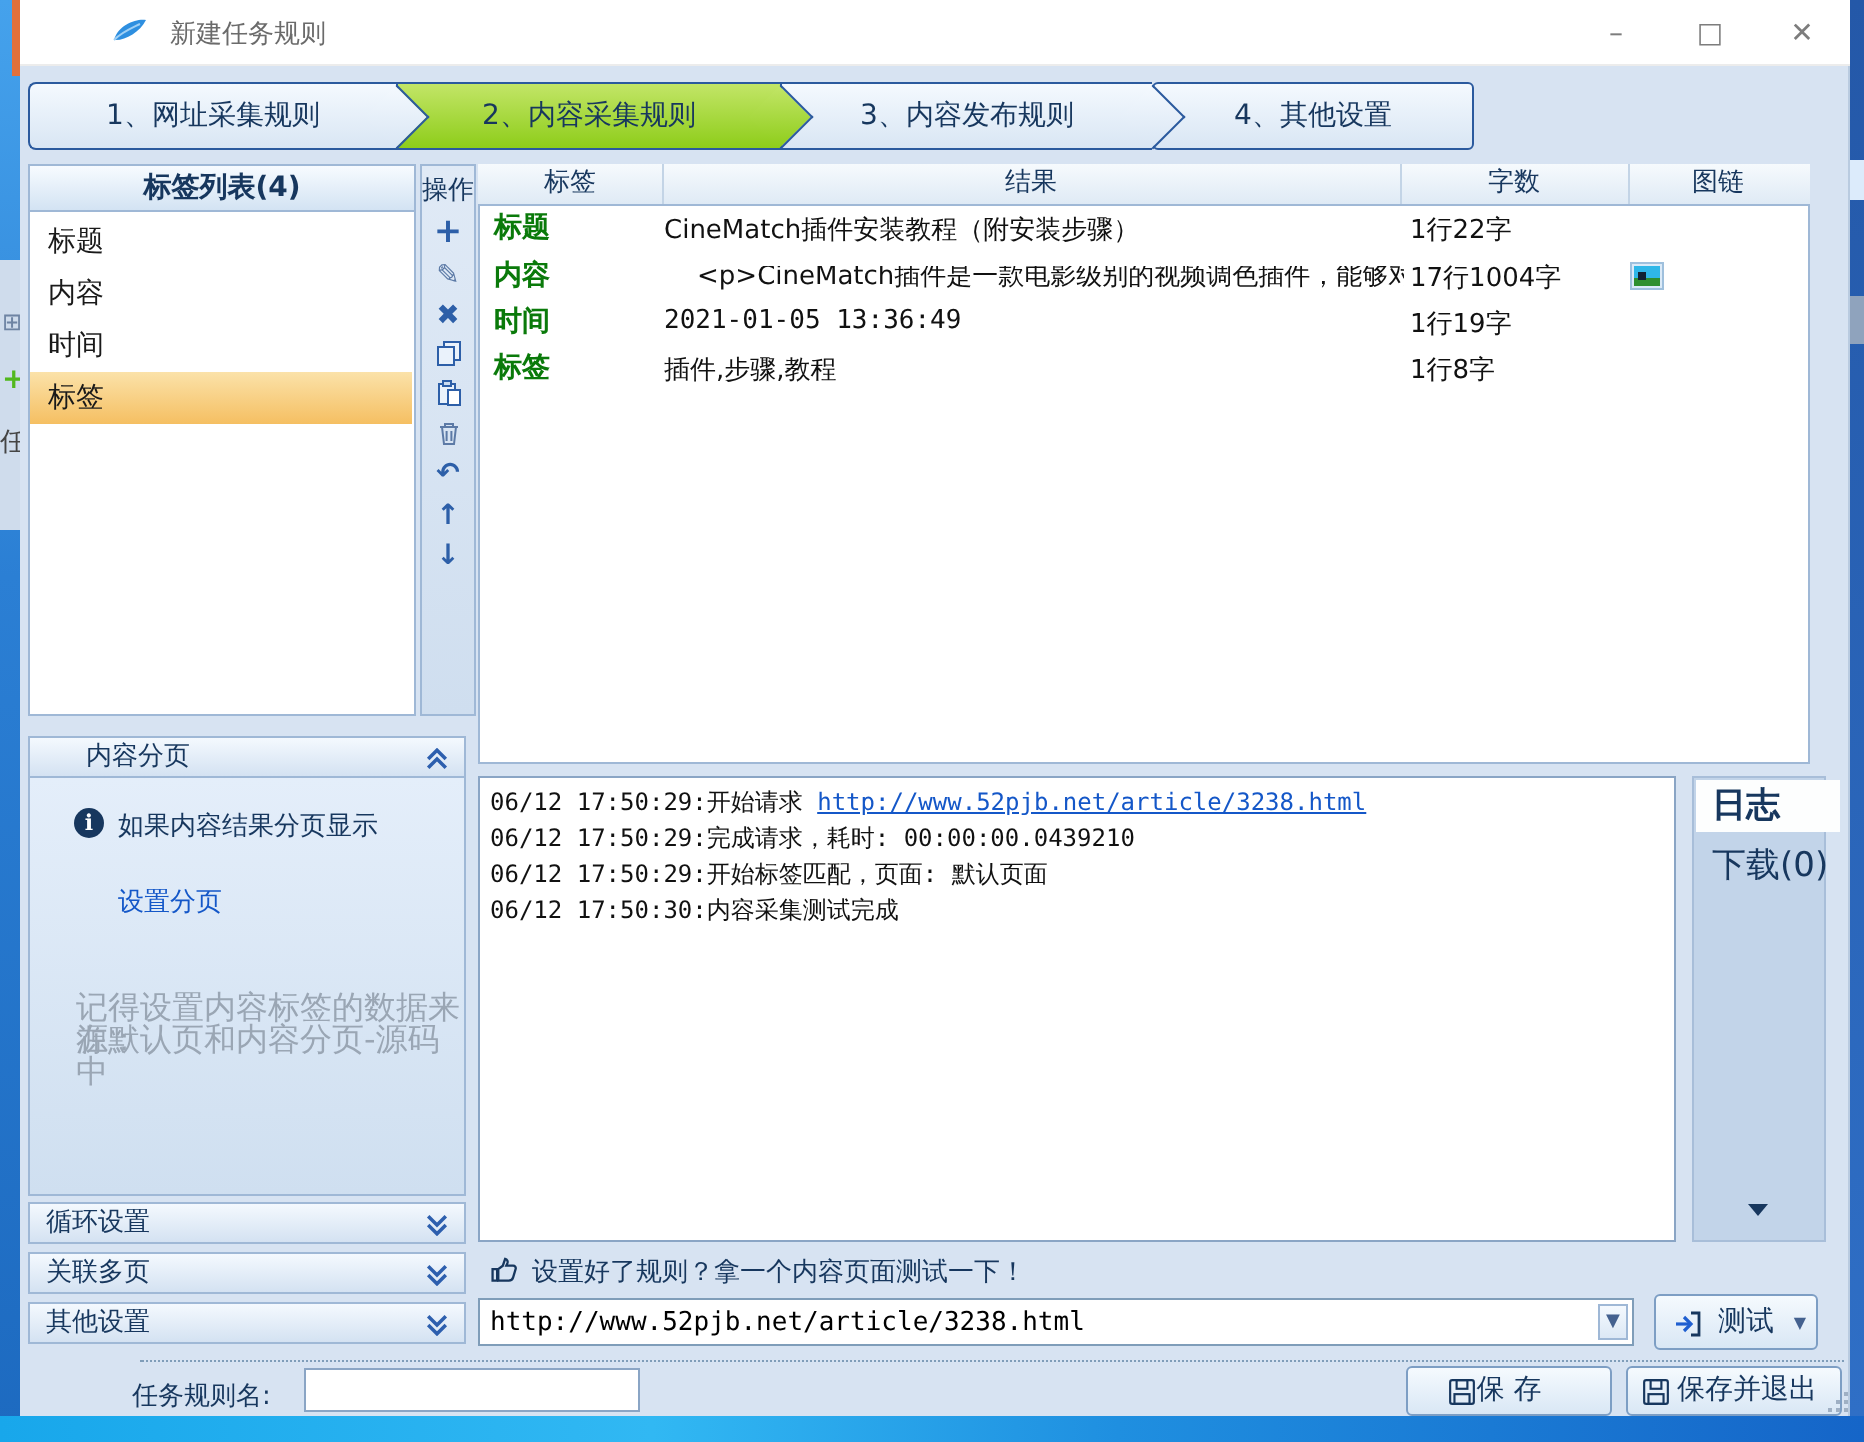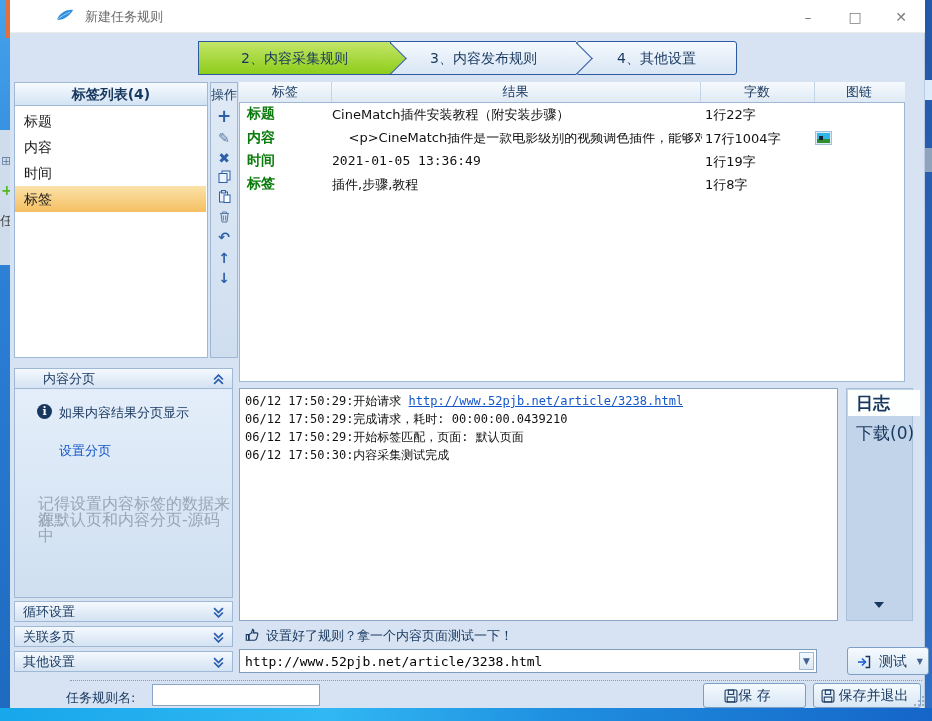--- a/index.html
+++ b/index.html
@@ -110,20 +110,23 @@
   <div class="abs titlebar"></div>
   <svg class="abs" style="left:55px;top:8px;" width="20" height="16" viewBox="0 0 20 16">
     <path d="M2 12 C4 4, 14 1, 18 2 C15 8, 8 12, 3 12 Z" fill="#2e8fe0"></path>
     <path d="M2 12 C6 8, 11 6, 15 4" stroke="#9fd0f5" stroke-width="1" fill="none"></path>
   </svg>
   <div class="abs title-text">新建任务规则</div>
   <div class="abs winbtn" style="left:793px;">–</div>
   <div class="abs winbtn" style="left:840px;">□</div>
   <div class="abs winbtn" style="left:886px;">✕</div>
 
+  <div class="abs wtab first" style="left:14px;width:184px;z-index:14;">
+    <span>1、网址采集规则</span><i class="pt abs"></i>
+  </div>
   <div class="abs wtab active" style="left:198px;width:192px;z-index:13;">
     <span>2、内容采集规则</span><i class="pt abs"></i>
   </div>
   <div class="abs wtab" style="left:390px;width:186px;z-index:12;">
     <span>3、内容发布规则</span><i class="pt abs"></i>
   </div>
   <div class="abs wtab last" style="left:576px;width:161px;z-index:11;">
     <span>4、其他设置</span>
   </div>
 
@@ -257,21 +260,21 @@
   </div>
 
   <svg class="abs" style="left:244px;top:626px;" width="16" height="16" viewBox="0 0 14 14" fill="none" stroke="#17375e" stroke-width="1">
     <path d="M2 7.5h2v5H2z"></path>
     <path d="M4.5 12.5v-5l2-1.5 1-3c.9.2 1.3 1 1 1.9L8 6h3c.8 0 1.3.7 1.1 1.4l-1.1 3.7c-.2.8-1 1.4-1.9 1.4H4.5z"></path>
   </svg>
   <div class="abs" style="left:266px;top:627px;font-size:13px;">设置好了规则？拿一个内容页面测试一下！</div>
 
   <input class="abs url-input" value="http://www.52pjb.net/article/3238.html" style="">
   <div class="abs dd-btn" style="left:799px;top:652px;">▼</div>
-  <div class="abs btn" style="left:827px;top:647px;width:82px;height:28px;line-height:26px;margin-left:20px;">
+  <div class="abs btn" style="left:827px;top:647px;width:82px;height:28px;line-height:26px;">
     <svg class="abs" style="left:9px;top:7px;" width="14" height="14" viewBox="0 0 14 14" fill="none">
       <path d="M1 7h7" stroke="#1f5fd0" stroke-width="1.6"></path>
         <path d="M5 3.5 8.5 7 5 10.5" stroke="#1f5fd0" stroke-width="1.6"></path>
       <path d="M8.5 1.5h4v11h-4" stroke="#17375e" stroke-width="1.4"></path>
     </svg>
     <span style="margin-left:10px;">测试</span>
     <span class="abs" style="right:5px;top:1px;font-size:8px;color:#44618f;">▼</span>
   </div>
 
   <div class="abs dotted-sep"></div>

